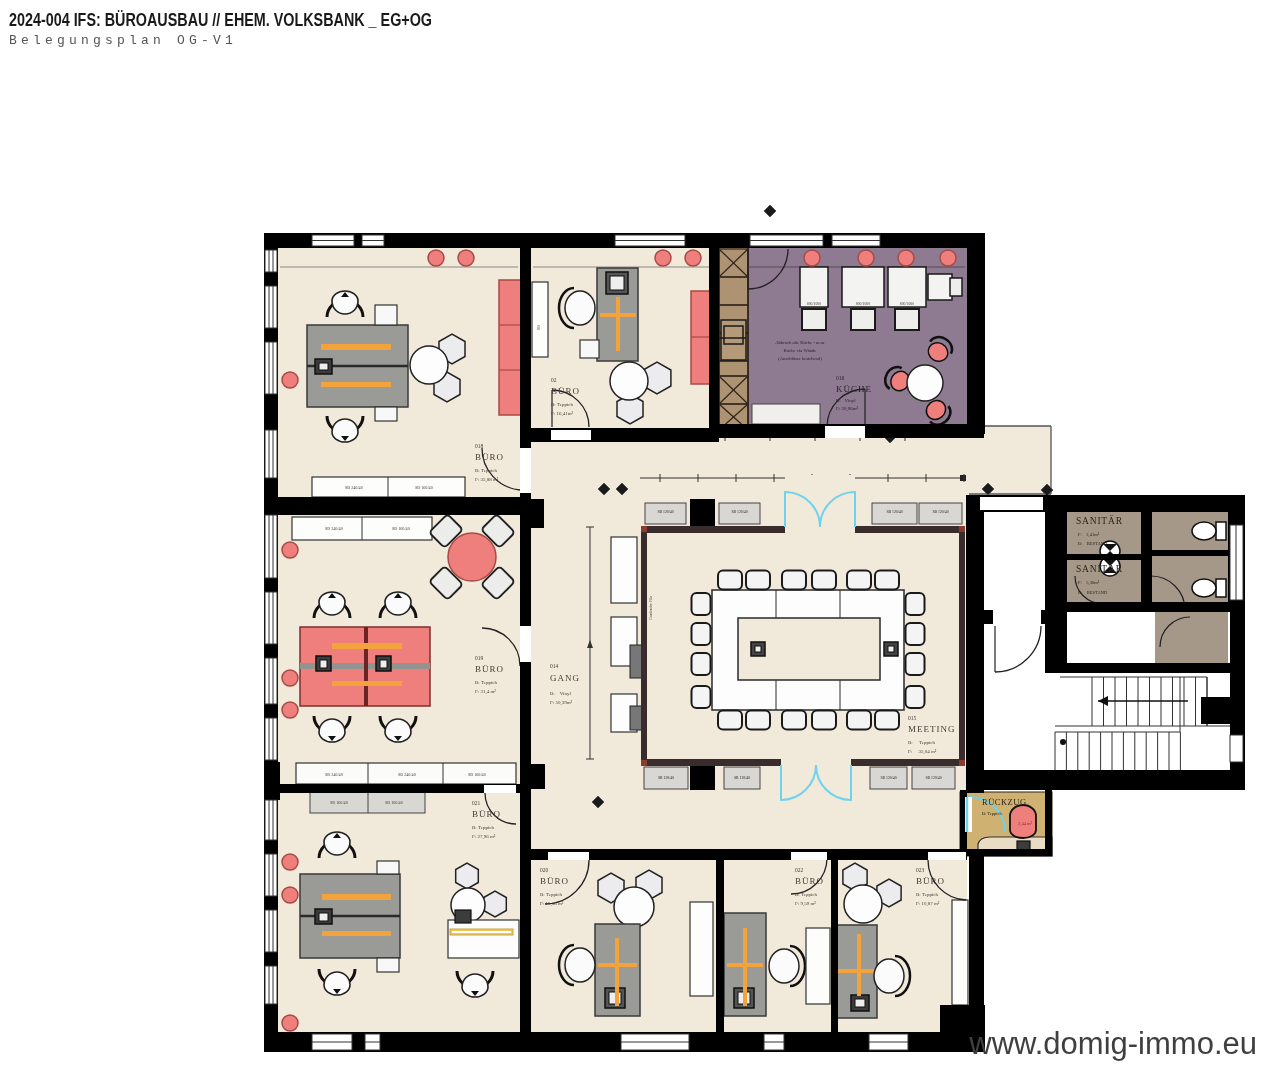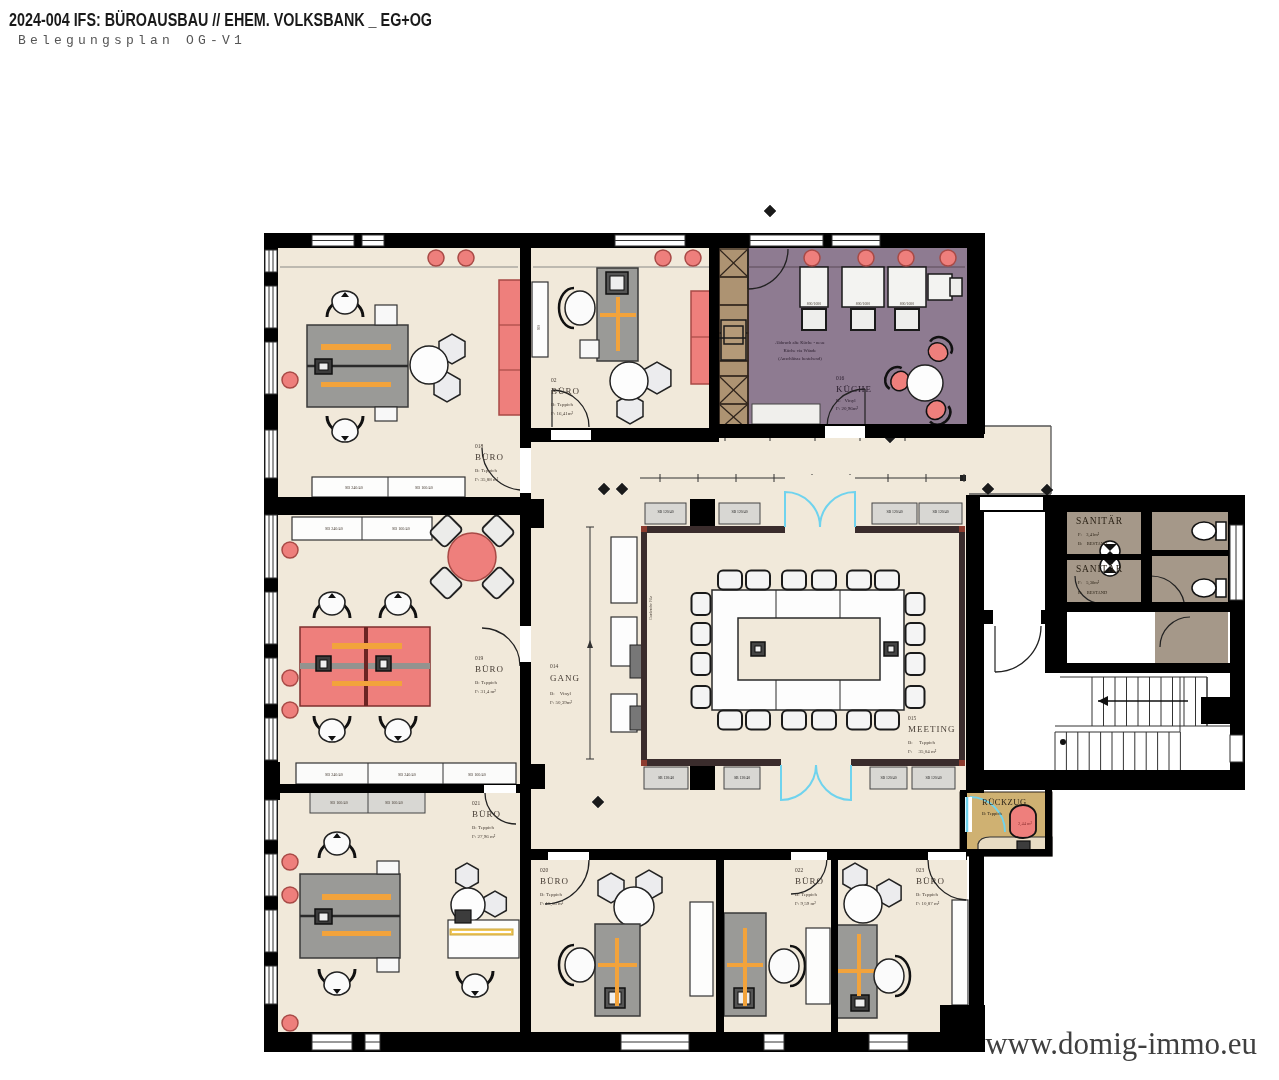--- a/index.html
+++ b/index.html
@@ -1,16 +1,16 @@
 <!DOCTYPE html>
 <html><head><meta charset="utf-8"><style>
 html,body{margin:0;padding:0;background:#ffffff;width:1279px;height:1080px;overflow:hidden}
 .t1{position:absolute;left:9px;top:10px;font-family:"Liberation Sans",sans-serif;font-weight:bold;font-size:17.5px;color:#1a1a1a;transform:scale(0.82,1);transform-origin:0 0;white-space:nowrap;letter-spacing:0px}
-.t2{position:absolute;left:18px;top:33px;font-family:"Liberation Mono",monospace;font-size:13px;color:#555;letter-spacing:4.2px;white-space:nowrap}
-.wm{position:absolute;right:22px;top:1026px;font-family:Liberation Serif, serif;font-size:31px;color:#3f3f3f;white-space:nowrap;paint-order:stroke;-webkit-text-stroke:0}
+.t2{position:absolute;left:9px;top:33px;font-family:"Liberation Mono",monospace;font-size:13px;color:#555;letter-spacing:4.2px;white-space:nowrap}
+.wm{position:absolute;right:22px;top:1026px;font-family:Liberation Sans, sans-serif;font-size:31px;color:#3f3f3f;white-space:nowrap;paint-order:stroke;-webkit-text-stroke:0}
 </style></head><body>
 <svg width="1279" height="1080" viewBox="0 0 1279 1080">
     <rect x="278" y="247" width="689" height="791" fill="#f1e9da"></rect>
     <rect x="967" y="426" width="84" height="69" fill="#f1e9da"></rect>
     <line x1="984" y1="426" x2="1051" y2="426" stroke="#555" stroke-width="1.3"></line>
     <line x1="1051" y1="426" x2="1051" y2="494" stroke="#555" stroke-width="1.3"></line>
     <line x1="969" y1="494" x2="1051" y2="494" stroke="#555" stroke-width="1.3"></line>
     <rect x="748" y="247" width="219" height="177" fill="#8e7b91"></rect>
     <rect x="719" y="247" width="29" height="185" fill="#ad9372" stroke="#2f241c" stroke-width="1.5"></rect>
     <rect x="719" y="249" width="29" height="28" fill="none" stroke="#2f241c" stroke-width="1.2"></rect>

